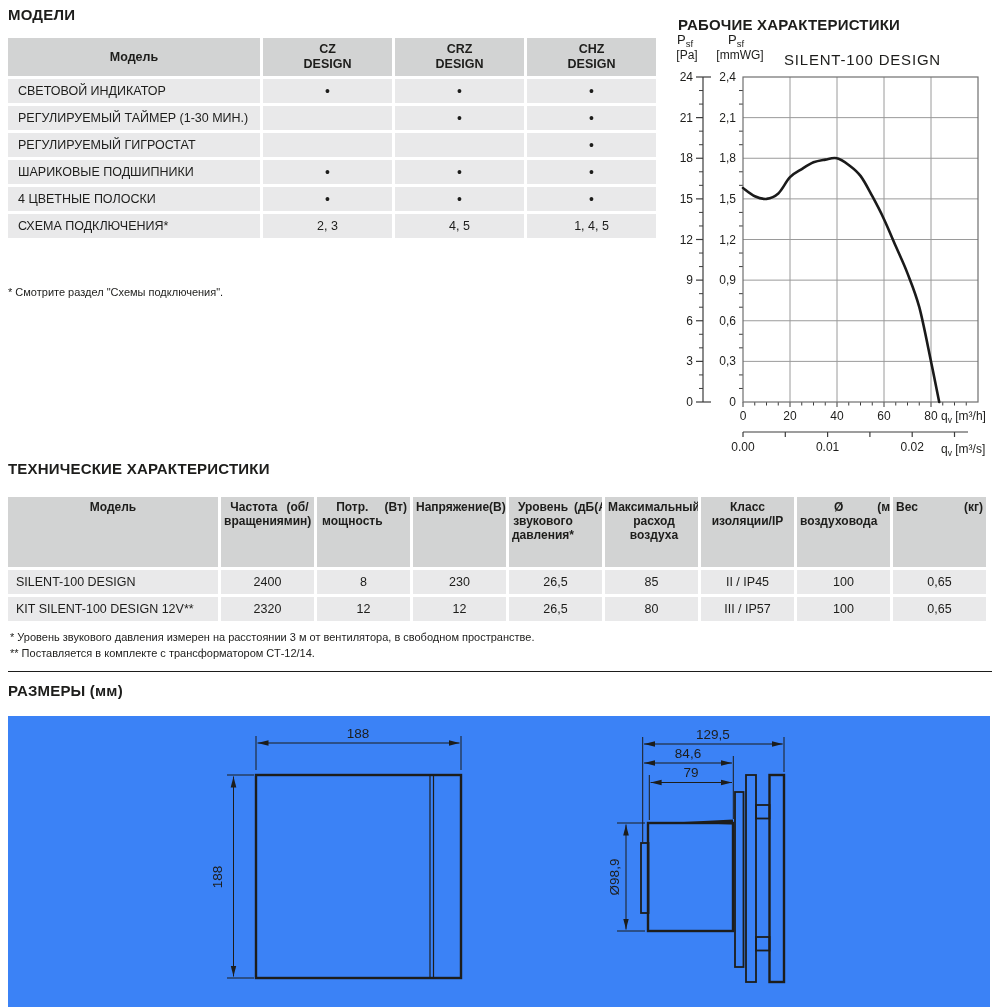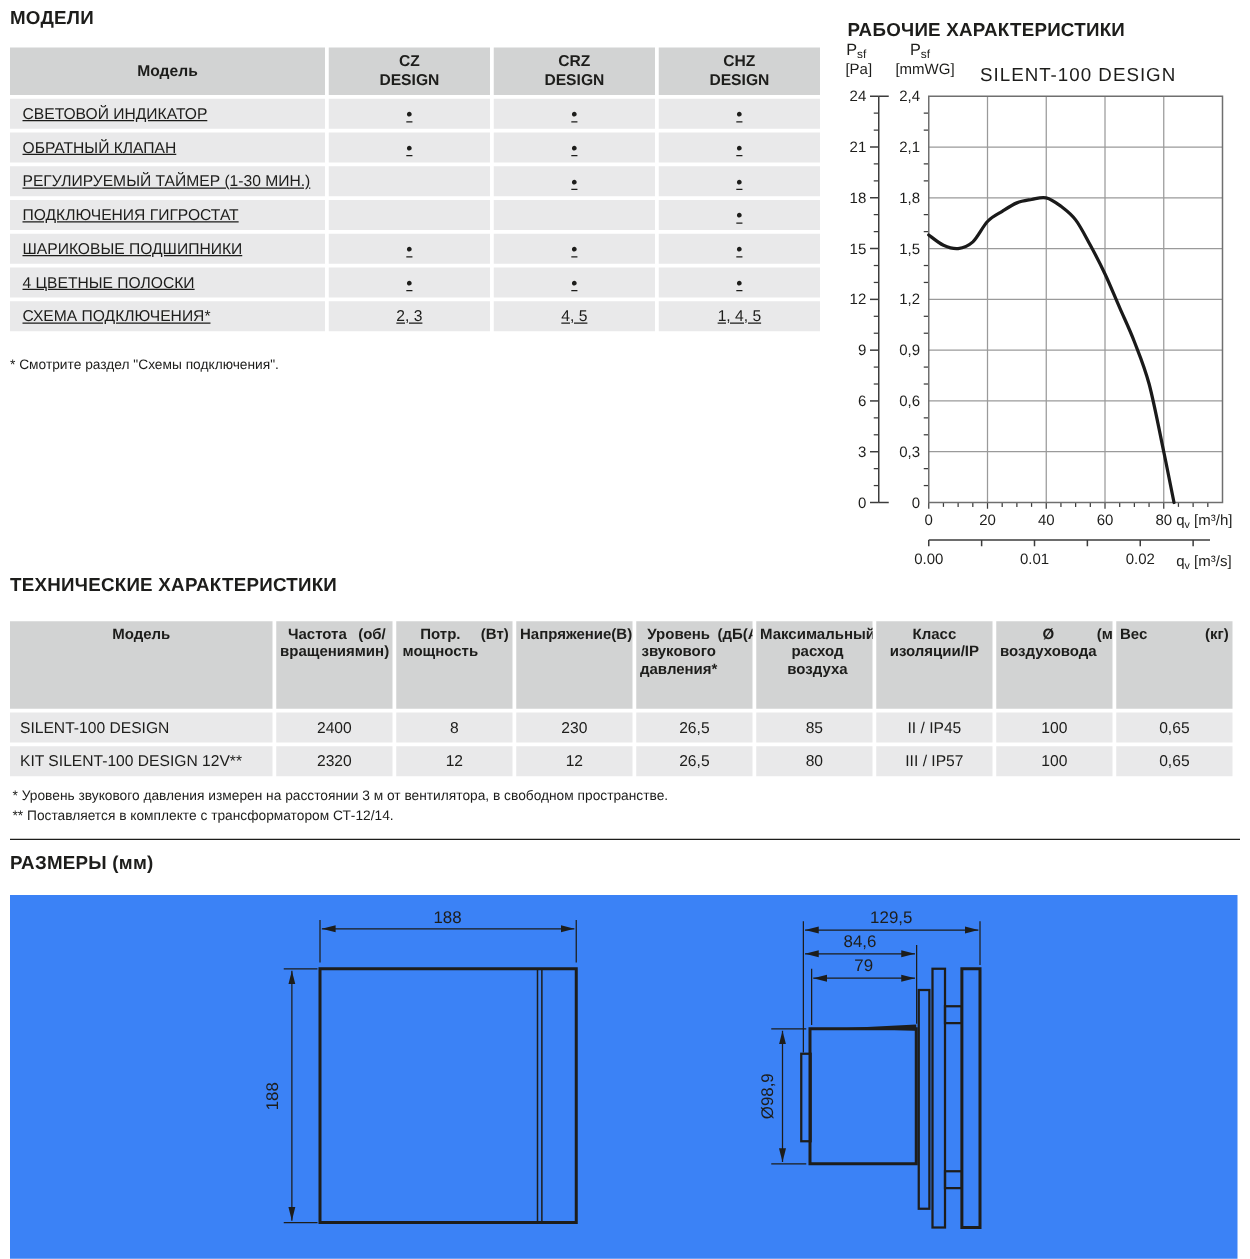--- a/index.html
+++ b/index.html
@@ -6,21 +6,21 @@
   body{width:1000px;height:1007px;background:#ffffff;
        font-family:"Liberation Sans","DejaVu Sans",sans-serif;color:#1d1d1b;}
   #page{position:relative;width:1000px;height:1007px;overflow:hidden;background:#fff;}
   h2.sec{position:absolute;margin:0;font-size:15px;font-weight:700;letter-spacing:.2px;color:#1d1d1b;}
   .twrap{position:absolute;}
   table{border-collapse:separate;border-spacing:3px;margin:-3px;table-layout:fixed;}
   th,td{background:#e9e9ea;font-size:12.5px;color:#1d1d1b;padding:0 6px;vertical-align:middle;overflow:hidden;}
   thead th{background:#d2d3d3;font-weight:700;text-align:center;}
   #models-table{width:654px;}
   #models-table thead th{height:38px;white-space:pre-line;font-size:12.5px;line-height:15px;}
-  #models-table td{height:24px;text-align:center;text-decoration:underline;}
+  #models-table td{height:24px;text-align:center;}
   #models-table td:first-child{text-align:left;padding-left:10px;font-size:12.5px;}
   #models-table td.b{font-size:14px;}
   #models-table col.c0{width:252px;} #models-table col.c{width:129px;}
   #tech-table{width:984px;}
   #tech-table thead th{height:70px;padding:0;vertical-align:top;}
   #tech-table col.t0{width:210px;} #tech-table col.tc{width:93px;}
   .thv{display:flex;justify-content:space-between;height:64px;padding:3px 3px;}
   .thv.center{justify-content:center;}
   .thv .t,.thv .u{font-size:12px;font-weight:700;line-height:14px;text-align:center;}
   #tech-table td{height:24px;text-align:center;}
@@ -58,33 +58,27 @@
           </tr>
       </thead>
       <tbody>
           <tr>
             <td>СВЕТОВОЙ ИНДИКАТОР</td>
             <td class="b">•</td>
             <td class="b">•</td>
             <td class="b">•</td>
           </tr>
           <tr>
-            <td>ОБРАТНЫЙ КЛАПАН</td>
-            <td class="b">•</td>
-            <td class="b">•</td>
-            <td class="b">•</td>
-          </tr>
-          <tr>
             <td>РЕГУЛИРУЕМЫЙ ТАЙМЕР (1-30 МИН.)</td>
             <td></td>
             <td class="b">•</td>
             <td class="b">•</td>
           </tr>
           <tr>
-            <td>ПОДКЛЮЧЕНИЯ ГИГРОСТАТ</td>
+            <td>РЕГУЛИРУЕМЫЙ ГИГРОСТАТ</td>
             <td></td>
             <td></td>
             <td class="b">•</td>
           </tr>
           <tr>
             <td>ШАРИКОВЫЕ ПОДШИПНИКИ</td>
             <td class="b">•</td>
             <td class="b">•</td>
             <td class="b">•</td>
           </tr>

